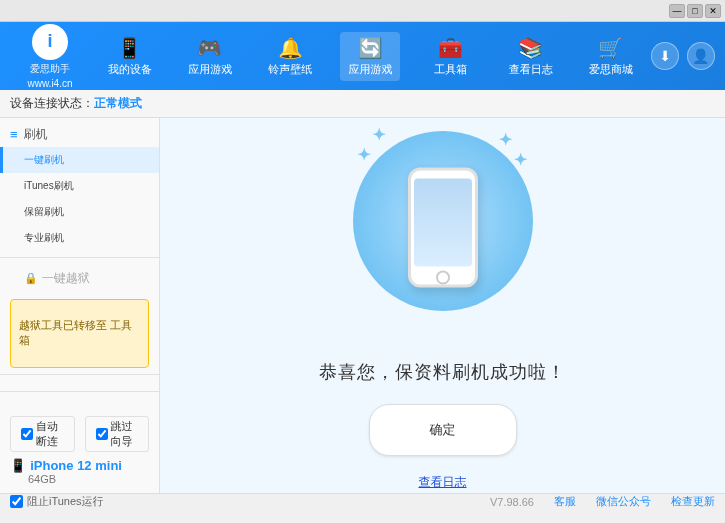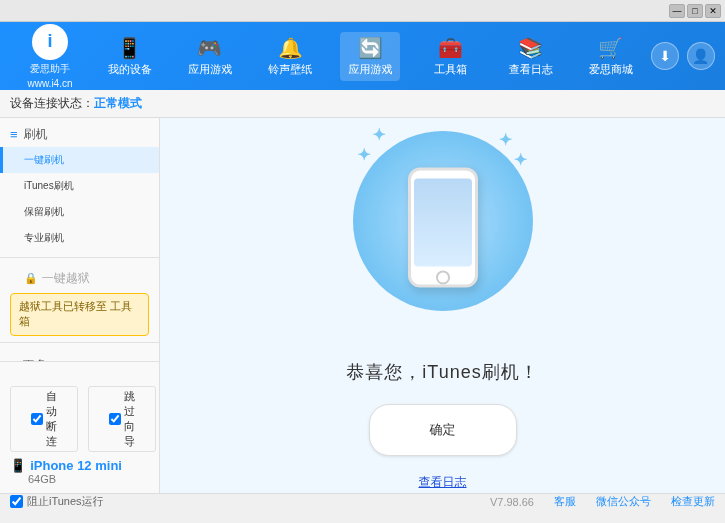--- a/index.html
+++ b/index.html
@@ -111,41 +111,41 @@
     }
     .sidebar-divider { height: 1px; background: #e0e0e0; margin: 6px 0; }
 
     .sidebar-disabled {
       padding: 6px 10px 6px 24px;
       color: #aaa; font-size: 12px; display: flex; align-items: center;
     }
     .lock-icon { margin-right: 4px; font-size: 11px; }
 
     .sidebar-notice {
-      margin: 0 10px;
+      margin: 6px 10px;
       background: #fff3cd;
       border: 1px solid #ffc107;
       border-radius: 4px;
-      padding: 5px 8px;
+      padding: 18px 8px;
       font-size: 11px; color: #856404;
       line-height: 1.4;
     }
 
     .sidebar-more-header {
       display: flex; align-items: center;
       padding: 8px 10px 4px 10px;
       color: #555; font-size: 12px;
     }
     .sidebar-more-icon { margin-right: 6px; font-size: 11px; }
     .checkbox-row {
       display: flex; align-items: center; gap: 10px; margin-bottom: 6px;
     }
     .checkbox-item {
       display: flex; align-items: center; gap: 3px;
-      border: 1px solid #e0e0e0; padding: 2px 20px; border-radius: 3px;
+      border: 1px solid #e0e0e0; padding: 2px 10px; border-radius: 3px;
       font-size: 11px; color: #333; cursor: pointer; margin-top: 16px;
     }
     .checkbox-item input[type=checkbox] { width: 12px; height: 12px; cursor: pointer; }
     .device-info { margin-top: 4px; }
     .device-name { font-size: 13px; color: #1e90ff; font-weight: bold; display: flex; align-items: center; gap: 4px; }
     .device-detail { font-size: 11px; color: #777; padding-left: 18px; }
 
     
     .content-area {
       flex: 1;
@@ -396,21 +396,21 @@
       <span class="sparkle sparkle-1">✦</span>
       <span class="sparkle sparkle-2">✦</span>
       <span class="sparkle sparkle-3">✦</span>
       <span class="sparkle sparkle-4">✦</span>
       <div class="phone-body">
         <div class="phone-screen"></div>
         <div class="phone-home"></div>
       </div>
     </div>
 
-    <div class="success-text">恭喜您，iTunes刷机！</div>
+    <div class="success-text">恭喜您，保资料刷机成功啦！</div>
 
     <button class="btn-confirm">确定</button>
 
     <span class="link-text">查看日志</span>
   </div>
 </div>
 
 <div class="bottom-bar">
   <div class="bottom-bar-left">
     <input type="checkbox" checked="" style="">

